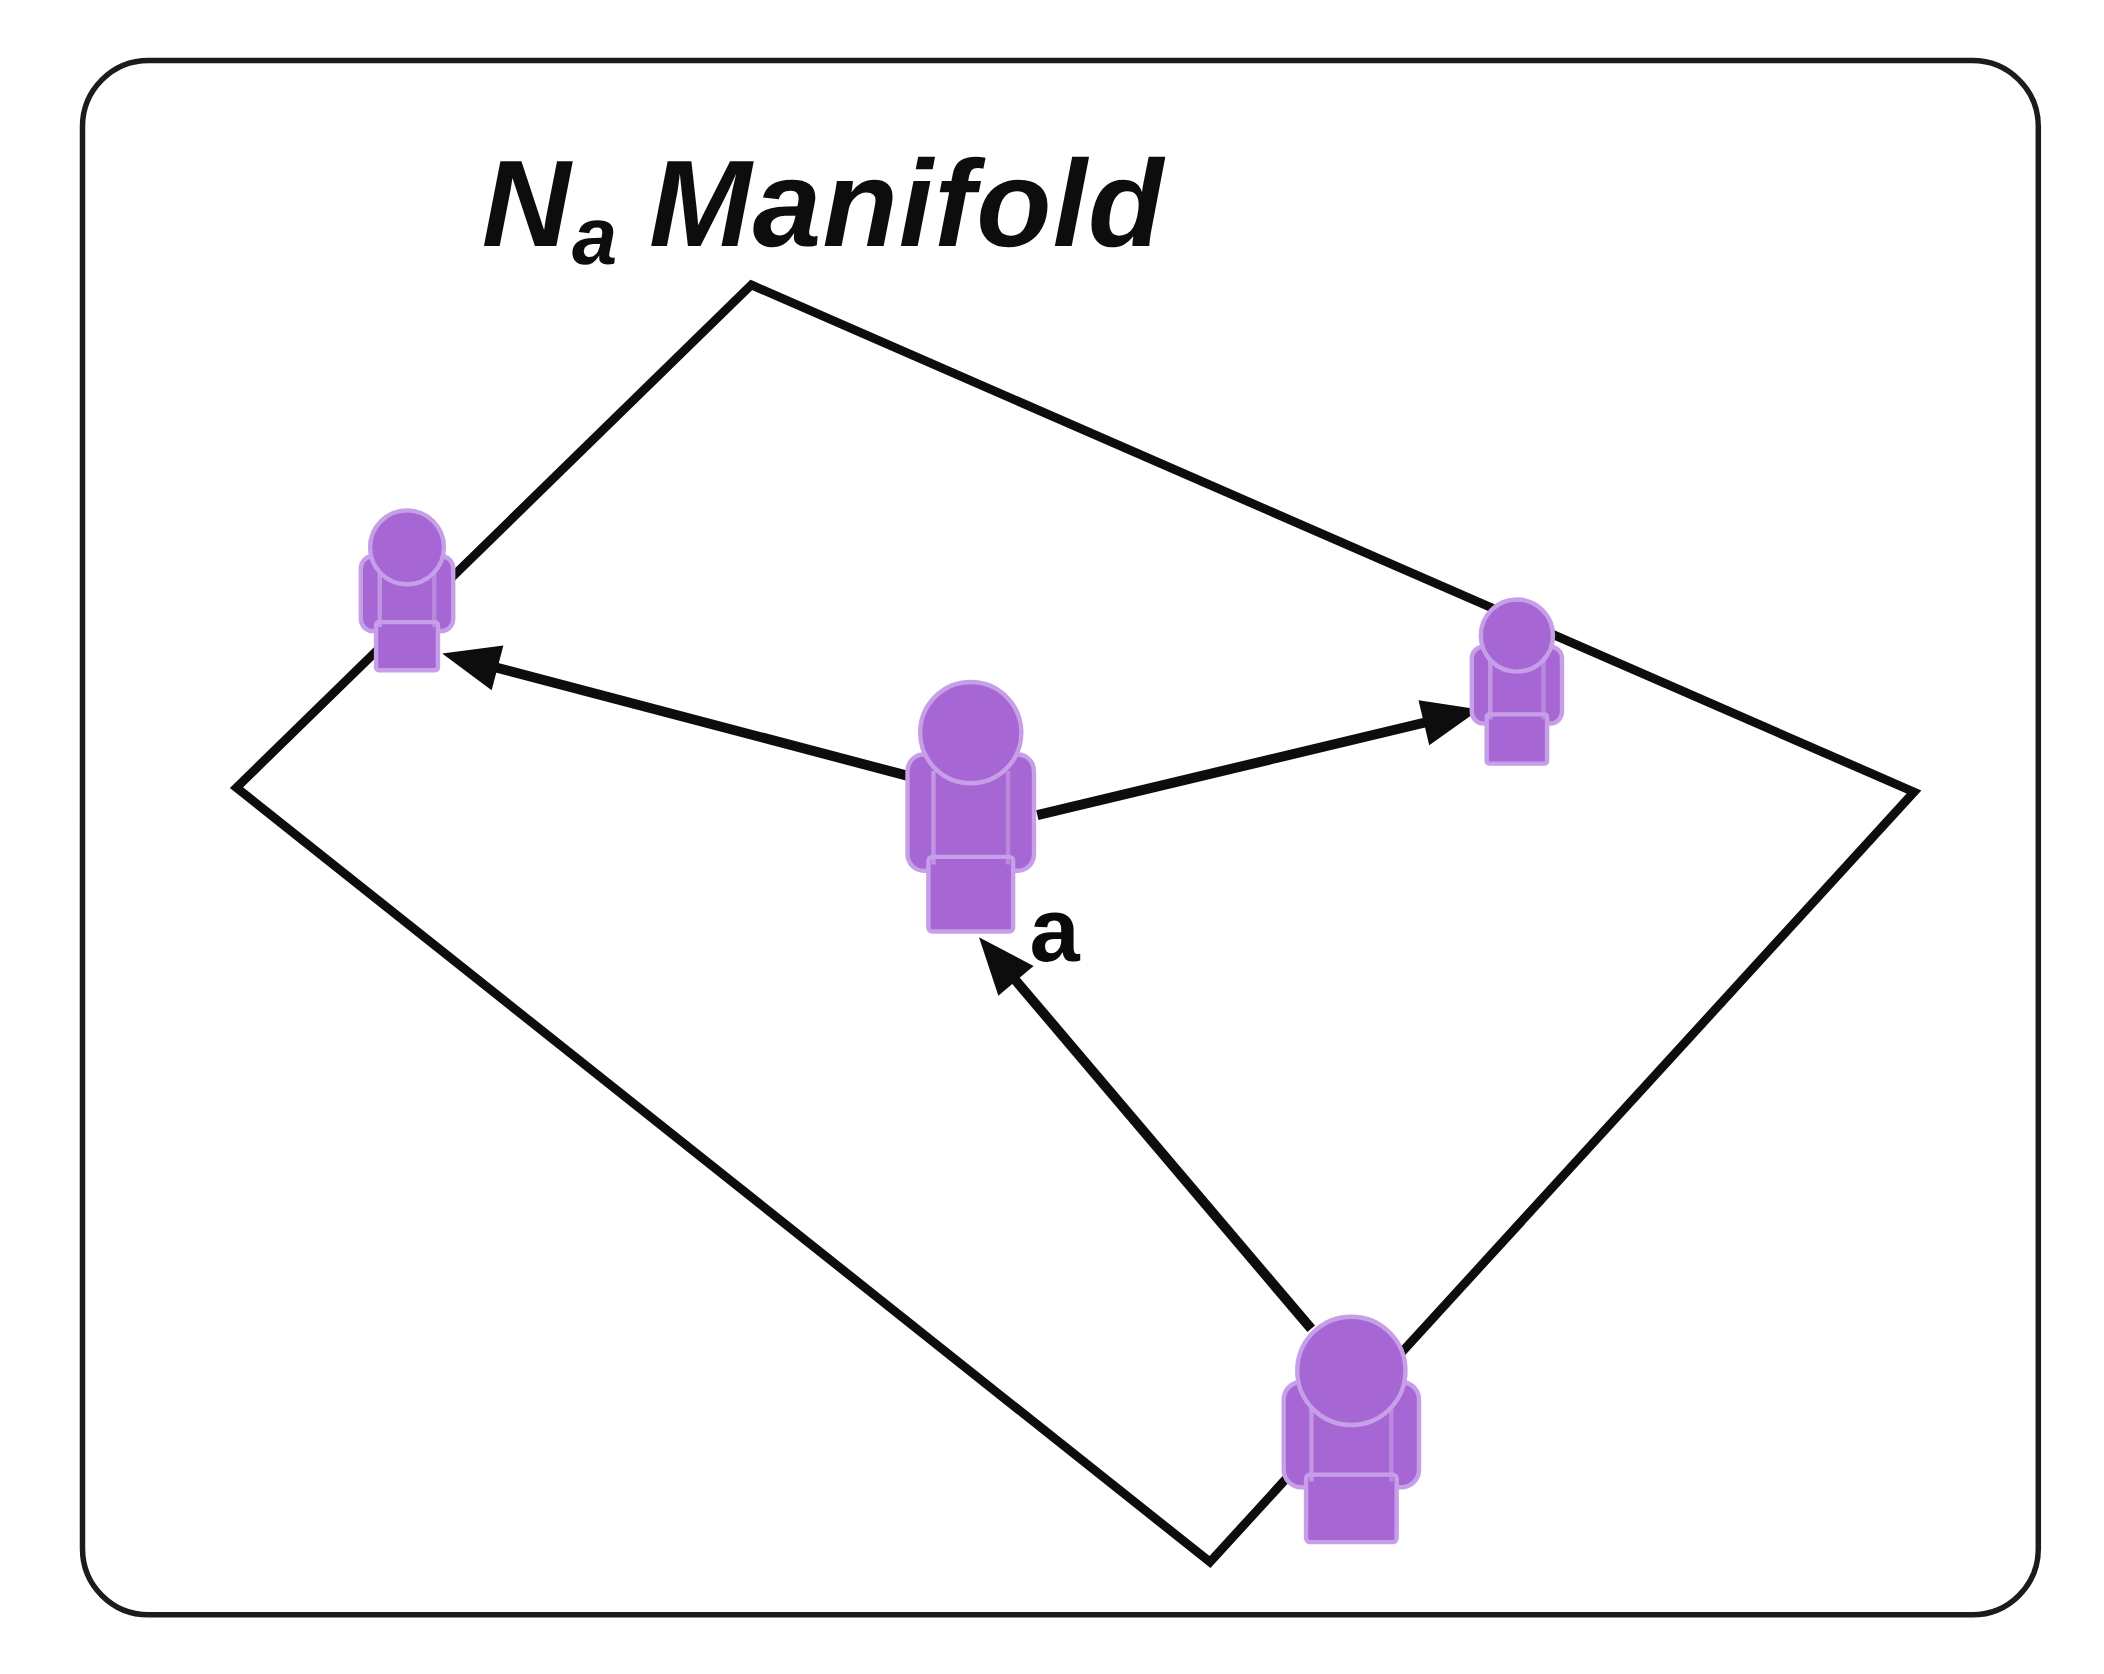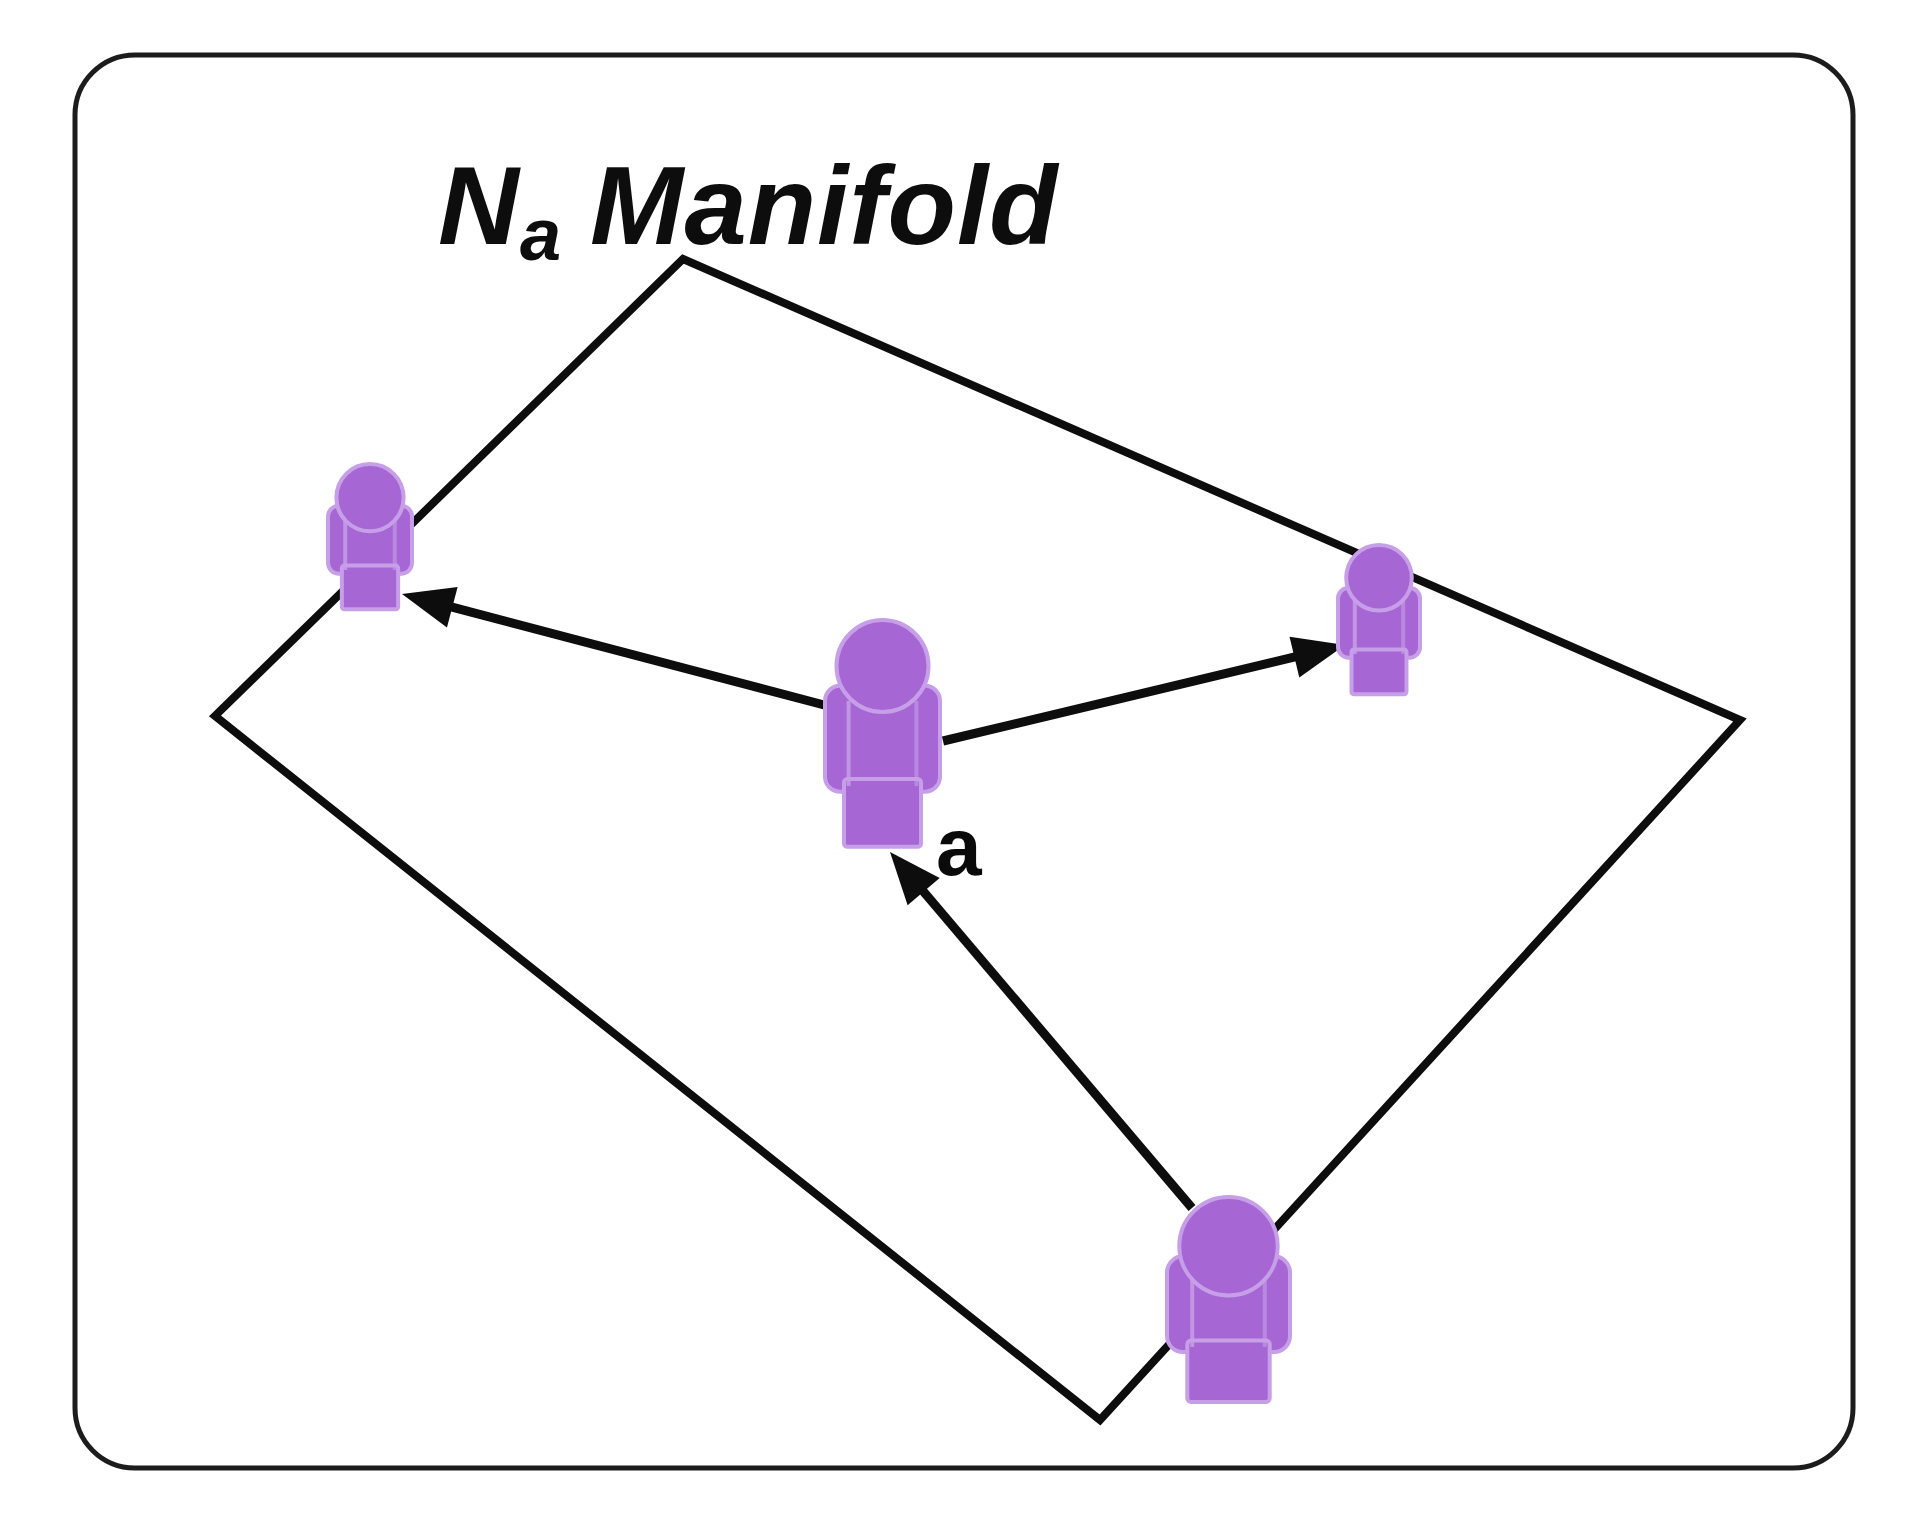--- a/index.html
+++ b/index.html
@@ -24,21 +24,20 @@
     position: absolute;
     left: 438px;
     top: 130px;
     font-size: 112px;
     line-height: 1;
     font-weight: bold;
     font-style: italic;
     color: #0d0d0d;
     letter-spacing: 1px;
     white-space: nowrap;
-    margin-top: 20px;
   }
   .diagram-title .subscript {
     font-size: 0.66em;
     vertical-align: -0.22em;
     letter-spacing: 0;
   }
   .diagram-title .title-rest {
     margin-left: 0.26em;
   }
   .point-label {

